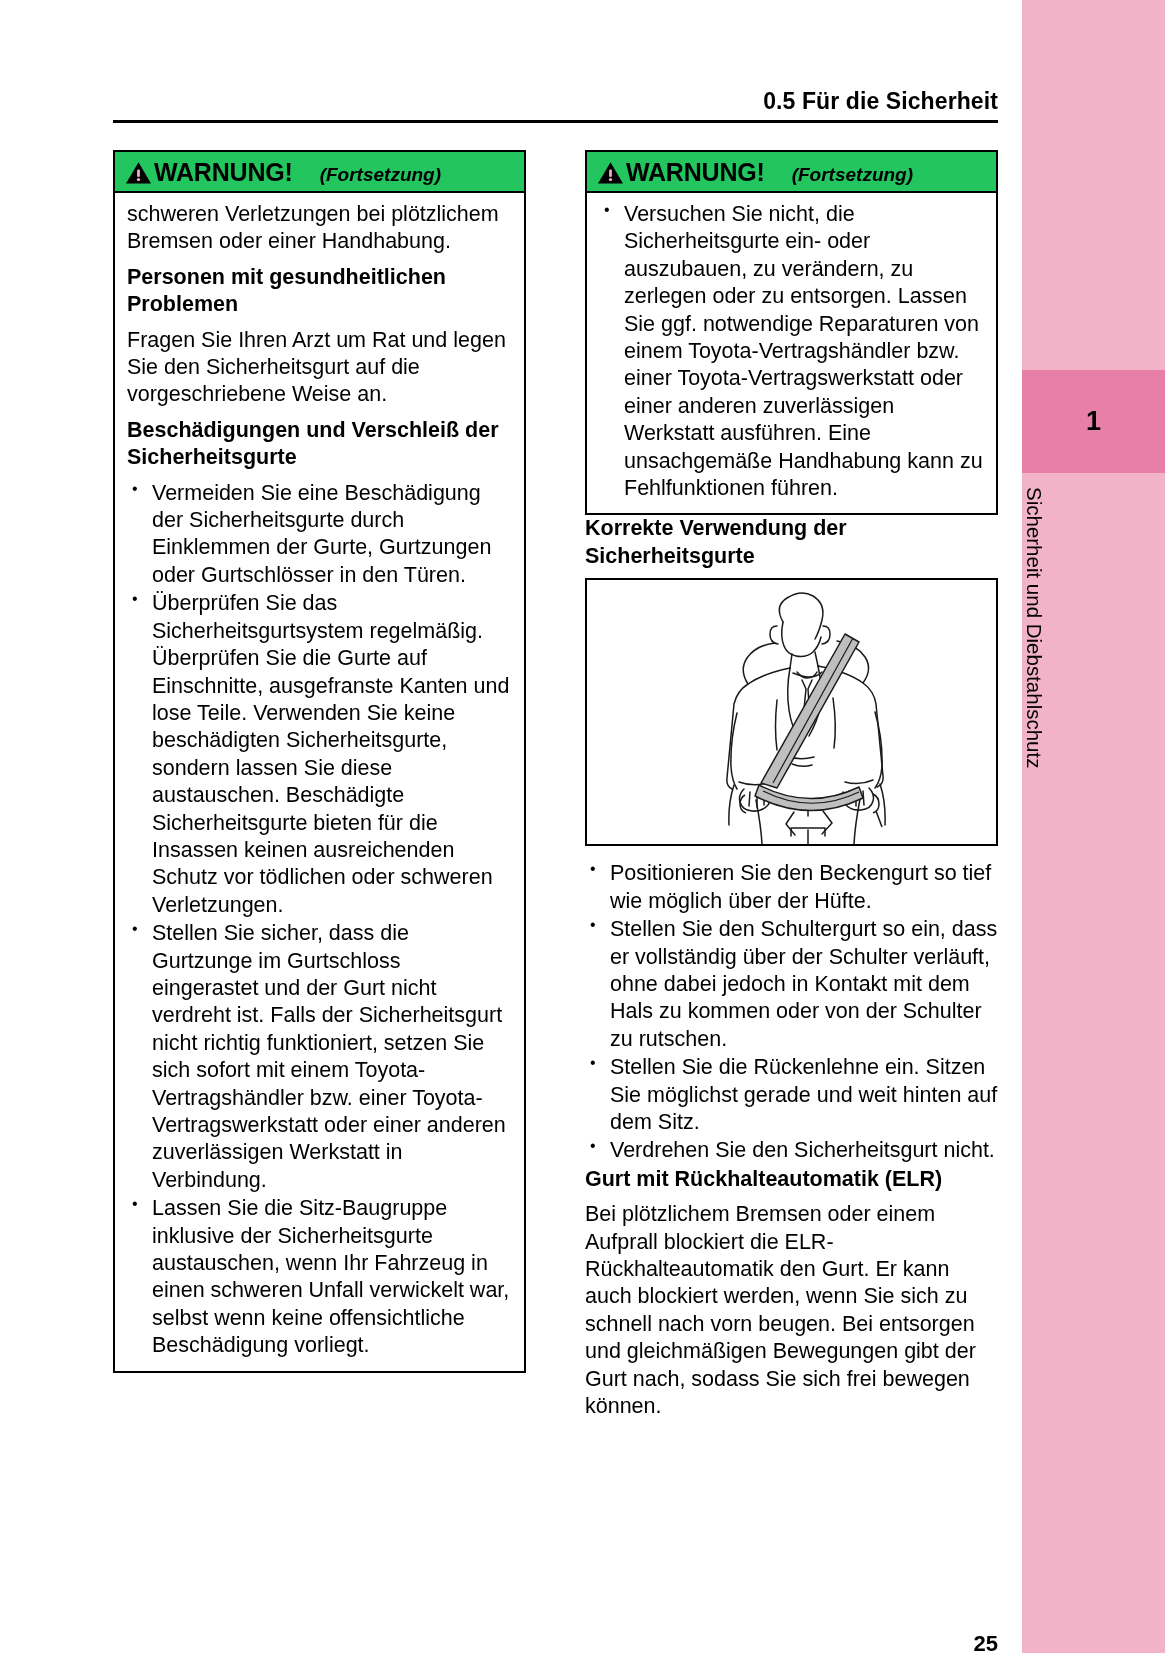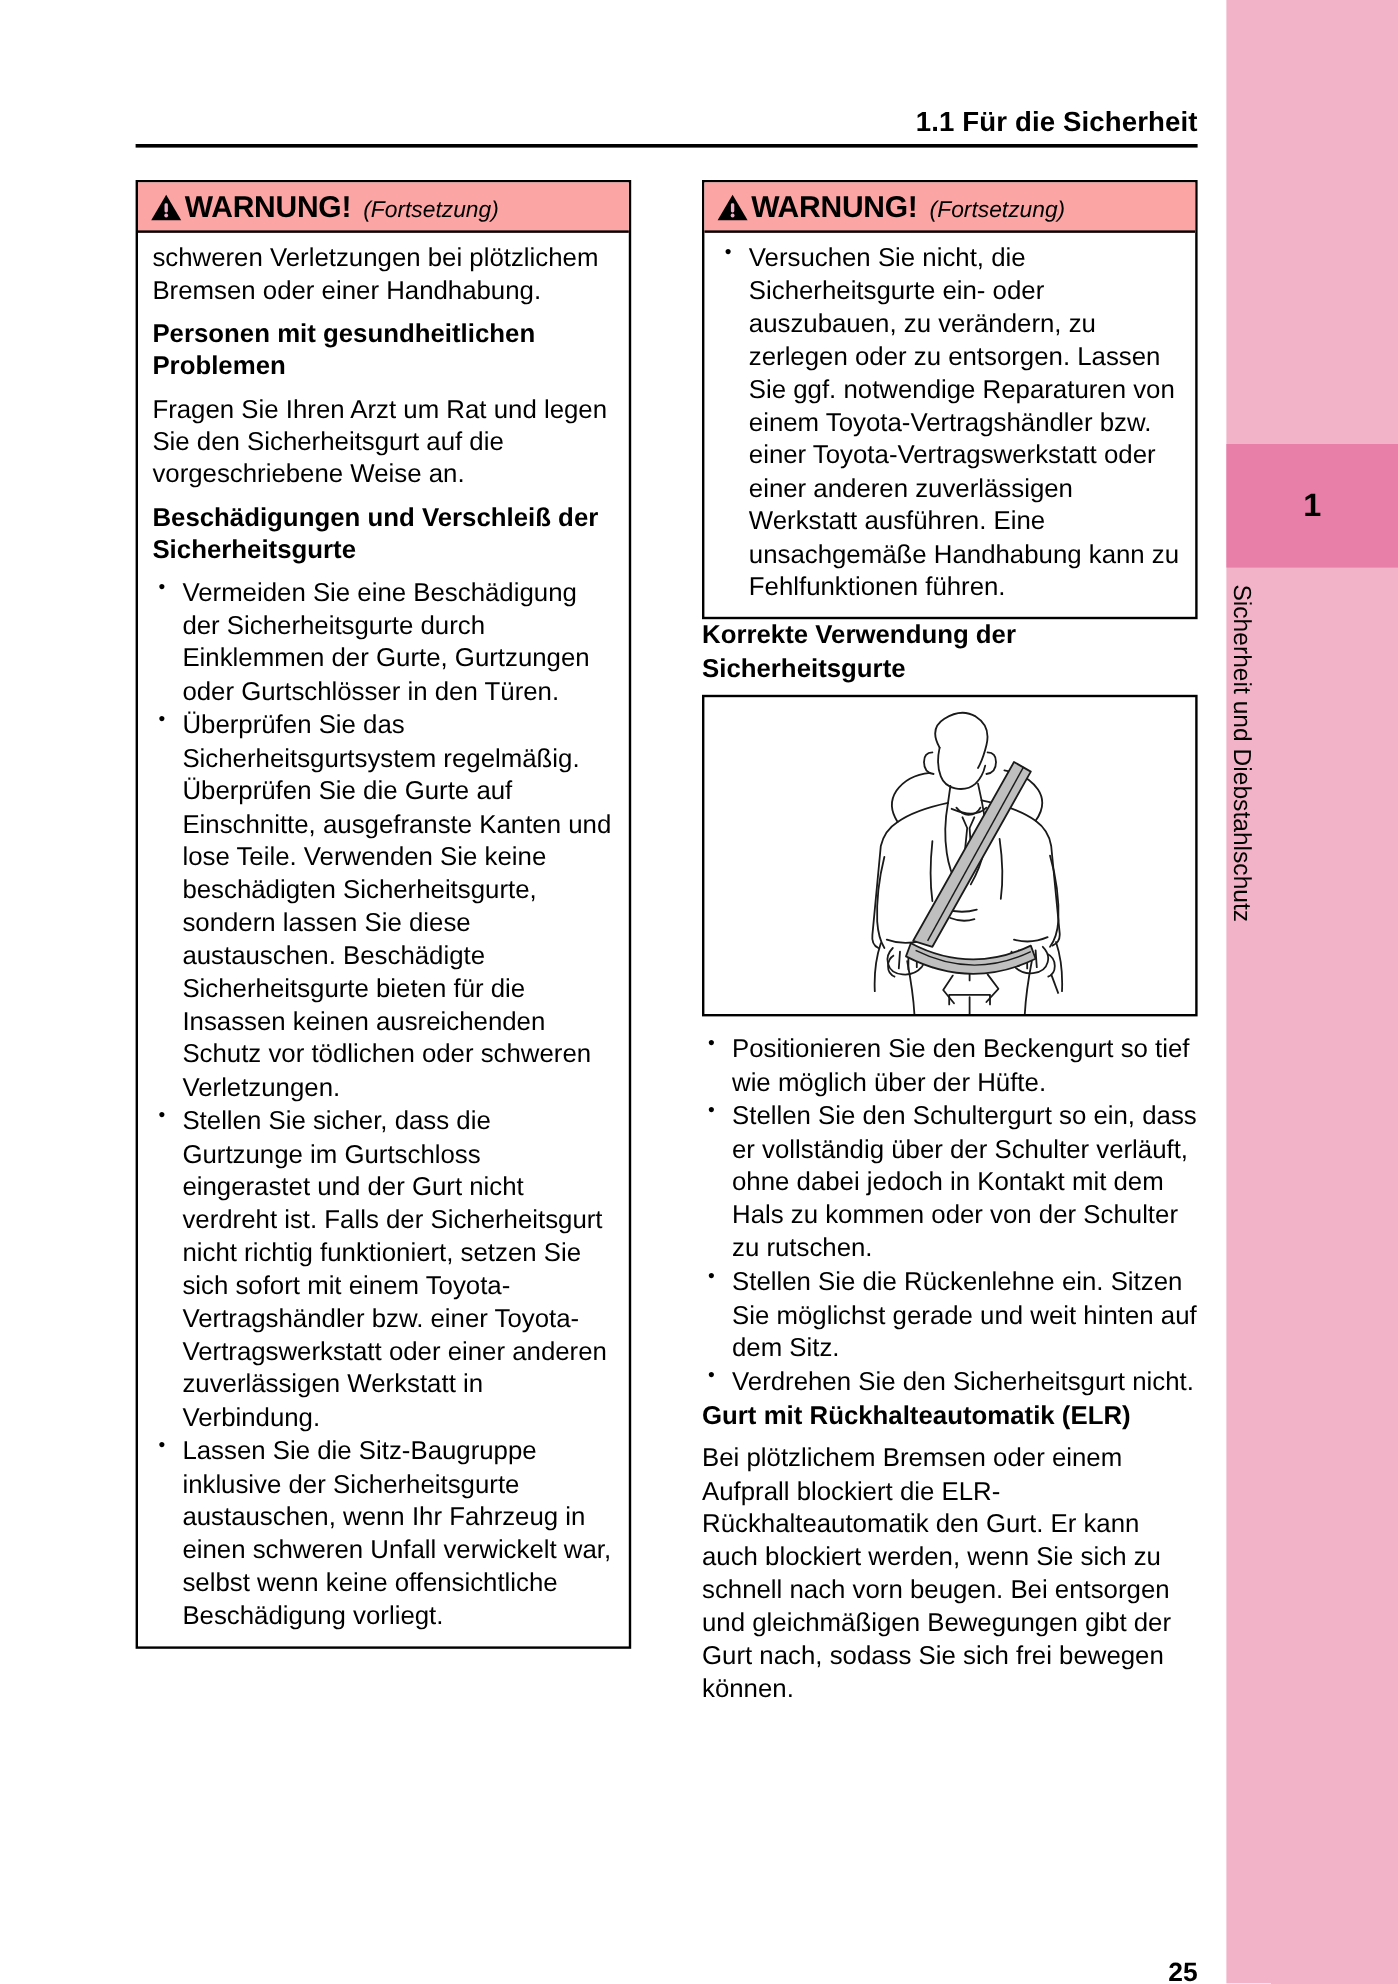--- a/index.html
+++ b/index.html
@@ -97,21 +97,21 @@
   #col-left  { left: 113px; }
   #col-right { left: 585px; }
 
   
   .warn-box {
     border: 2px solid #000;
     background: #ffffff;
     margin-bottom: 0;
   }
   .warn-head {
-    background: #fca5a5;
+    background: #22c55e;
     border-bottom: 2px solid #000;
     padding: 5px 10px 6px 10px;
     display: flex;
     align-items: baseline;
     line-height: 1;
   }
   .warn-icon {
     width: 27px;
     height: 24px;
     margin-right: 2px;
@@ -119,23 +119,23 @@
     top: 4px;
     flex: 0 0 auto;
   }
   .warn-title {
     font-size: 25px;
     font-weight: 700;
     letter-spacing: -0.2px;
   }
   .warn-cont {
     font-size: 19px;
-    font-weight: 400;
+    font-weight: 700;
     font-style: italic;
-    margin-left: 10px;
+    margin-left: 27px;
   }
   .warn-body {
     padding: 8px 12px 10px 12px;
   }
 
   
   .para {
     font-size: 21.5px;
     line-height: 1.275;
     margin: 0 0 10px 0;
@@ -191,21 +191,21 @@
     text-align: right;
     font-size: 22px;
     font-weight: 700;
   }
 </style>
 </head>
 <body>
 
 <div id="page">
 
-  <div id="header">1.1  Für die Sicherheit</div>
+  <div id="header">0.5  Für die Sicherheit</div>
   <div id="header-rule"></div>
 
   <div class="col" id="col-left">
 
     <div class="warn-box">
       <div class="warn-head">
         <span class="warn-icon">
           <svg viewBox="0 0 27 24" xmlns="http://www.w3.org/2000/svg">
             <path d="M13.5 1.2 L26 22.6 H1 Z" fill="#000"></path>
             <rect x="12.1" y="8.4" width="2.8" height="7.6" rx="1.2" fill="#eeaec6"></rect>

